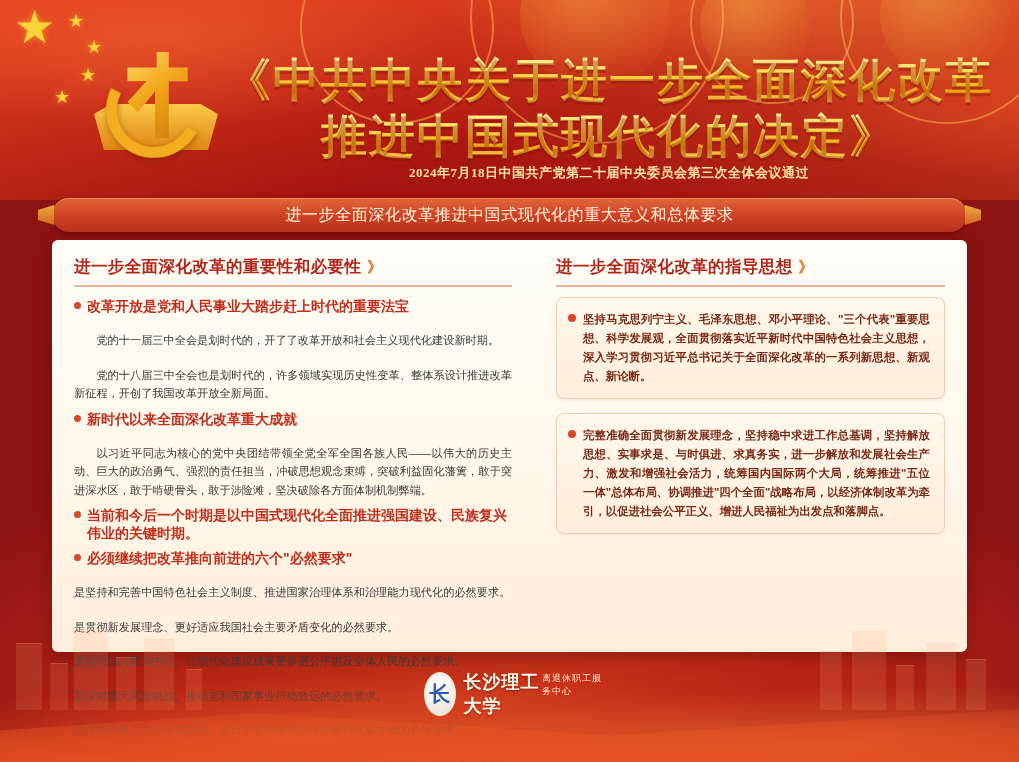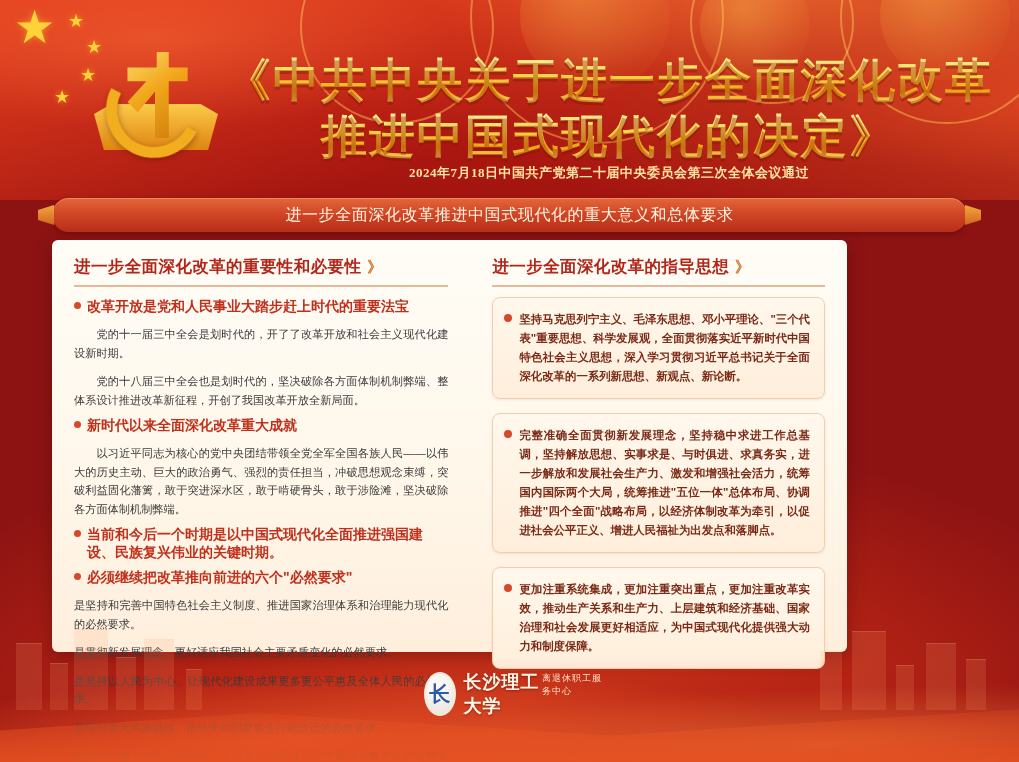--- a/index.html
+++ b/index.html
@@ -123,21 +123,21 @@
   }
   .banner::before, .banner::after {
     content:""; position:absolute; top:7px; width:16px; height:20px;
     background:linear-gradient(180deg,#f0a93e,#d2651f);
   }
   .banner::before { left:-14px; clip-path:polygon(100% 0,100% 100%,0 75%,0 25%); }
   .banner::after  { right:-14px; clip-path:polygon(0 0,0 100%,100% 75%,100% 25%); }
 
   
   .card {
-    position:absolute; left:52px; top:240px; width:795px; height:412px;
+    position:absolute; left:52px; top:240px; width:915px; height:412px;
     background:linear-gradient(180deg,#fffdf7 0%,#fff6e8 65%,#ffeedc 100%);
     border-radius:6px;
     box-shadow:0 6px 18px rgba(60,0,0,.35);
     display:flex;
   }
   .col {
     box-sizing:border-box; padding:16px 22px 10px 22px;
   }
   .col.left  { width:482px; }
   .col.right { width:433px; }
@@ -152,21 +152,21 @@
 
   .sec-head {
     color:#c0301c; font-size:14px; font-weight:bold; line-height:18px;
     margin:7px 0 4px 0; padding-left:13px; position:relative;
   }
   .sec-head::before {
     content:""; position:absolute; left:0; top:5px; width:7px; height:7px;
     border-radius:50%; background:#d6482a;
   }
   .para {
-    color:#3b3b3b; font-size:11.2px; line-height:18.5px; margin:10px 0 2px 0;
+    color:#3b3b3b; font-size:11.2px; line-height:18.5px; margin:16px 0 2px 0;
     text-indent:2em; text-align:justify;
   }
   .para.noindent { text-indent:0; }
 
   
   .bubble {
     position:relative;
     background:linear-gradient(180deg,#fff8ec,#ffeedb);
     border:1px solid #f0cfae;
     border-radius:8px;
@@ -271,21 +271,21 @@
   <div class="card">
 
     <div class="col left">
       <div class="col-title">
         <span>进一步全面深化改革的重要性和必要性</span><span class="chev">》</span>
       </div>
 
       <div>
         <div class="sec-head">改革开放是党和人民事业大踏步赶上时代的重要法宝</div>
         <p class="para">党的十一届三中全会是划时代的，开了了改革开放和社会主义现代化建设新时期。</p>
-        <p class="para">党的十八届三中全会也是划时代的，坚决破除各方面体制机制弊端、整体系设计推进改革新征程，开创了我国改革开放全新局面。</p>
+        <p class="para">党的十八届三中全会也是划时代的，许多领域实现历史性变革、整体系设计推进改革新征程，开创了我国改革开放全新局面。</p>
       </div>
 
       <div>
         <div class="sec-head">新时代以来全面深化改革重大成就</div>
         <p class="para">以习近平同志为核心的党中央团结带领全党全军全国各族人民——以伟大的历史主动、巨大的政治勇气、强烈的责任担当，冲破思想观念束缚，突破利益固化藩篱，敢于突进深水区，敢于啃硬骨头，敢于涉险滩，坚决破除各方面体制机制弊端。</p>
       </div>
 
       <div>
         <div class="sec-head">当前和今后一个时期是以中国式现代化全面推进强国建设、民族复兴伟业的关键时期。</div>
       </div>
@@ -304,23 +304,20 @@
     <div class="col right">
       <div class="col-title">
         <span>进一步全面深化改革的指导思想</span><span class="chev">》</span>
       </div>
 
       <div class="bubble">
         <p>坚持马克思列宁主义、毛泽东思想、邓小平理论、"三个代表"重要思想、科学发展观，全面贯彻落实近平新时代中国特色社会主义思想，深入学习贯彻习近平总书记关于全面深化改革的一系列新思想、新观点、新论断。</p>
       </div>
       <div class="bubble">
         <p>完整准确全面贯彻新发展理念，坚持稳中求进工作总基调，坚持解放思想、实事求是、与时俱进、求真务实，进一步解放和发展社会生产力、激发和增强社会活力，统筹国内国际两个大局，统筹推进"五位一体"总体布局、协调推进"四个全面"战略布局，以经济体制改革为牵引，以促进社会公平正义、增进人民福祉为出发点和落脚点。</p>
-      </div>
-      <div class="bubble">
-        <p>更加注重系统集成，更加注重突出重点，更加注重改革实效，推动生产关系和生产力、上层建筑和经济基础、国家治理和社会发展更好相适应，为中国式现代化提供强大动力和制度保障。</p>
       </div>
     </div>
   </div>
 
   <div class="skyline">
     <div class="bld" style="left:16px;  width:26px; height:66px;"></div>
     <div class="bld" style="left:50px;  width:18px; height:46px;"></div>
     <div class="bld" style="left:74px;  width:34px; height:80px;"></div>
     <div class="bld" style="left:116px; width:20px; height:52px;"></div>
     <div class="bld" style="left:144px; width:30px; height:70px;"></div>

